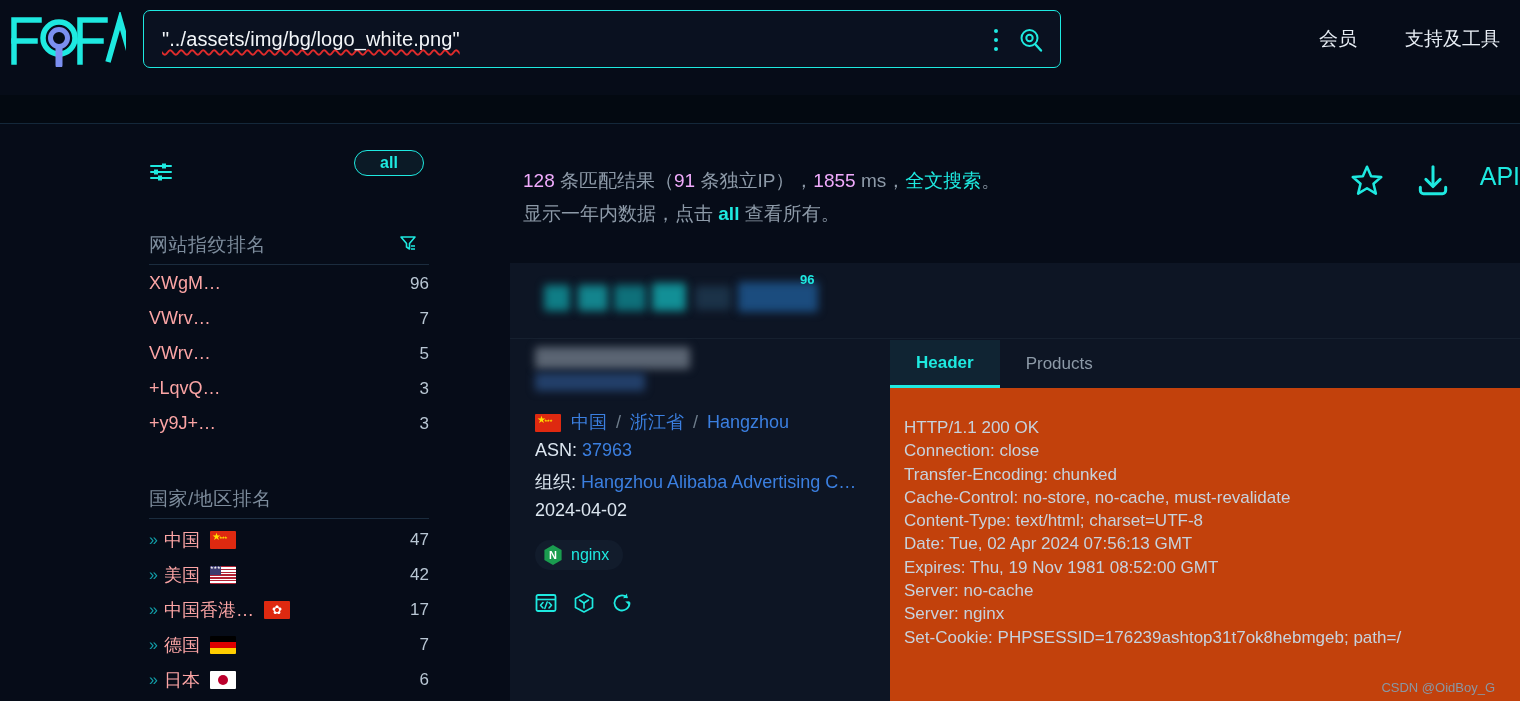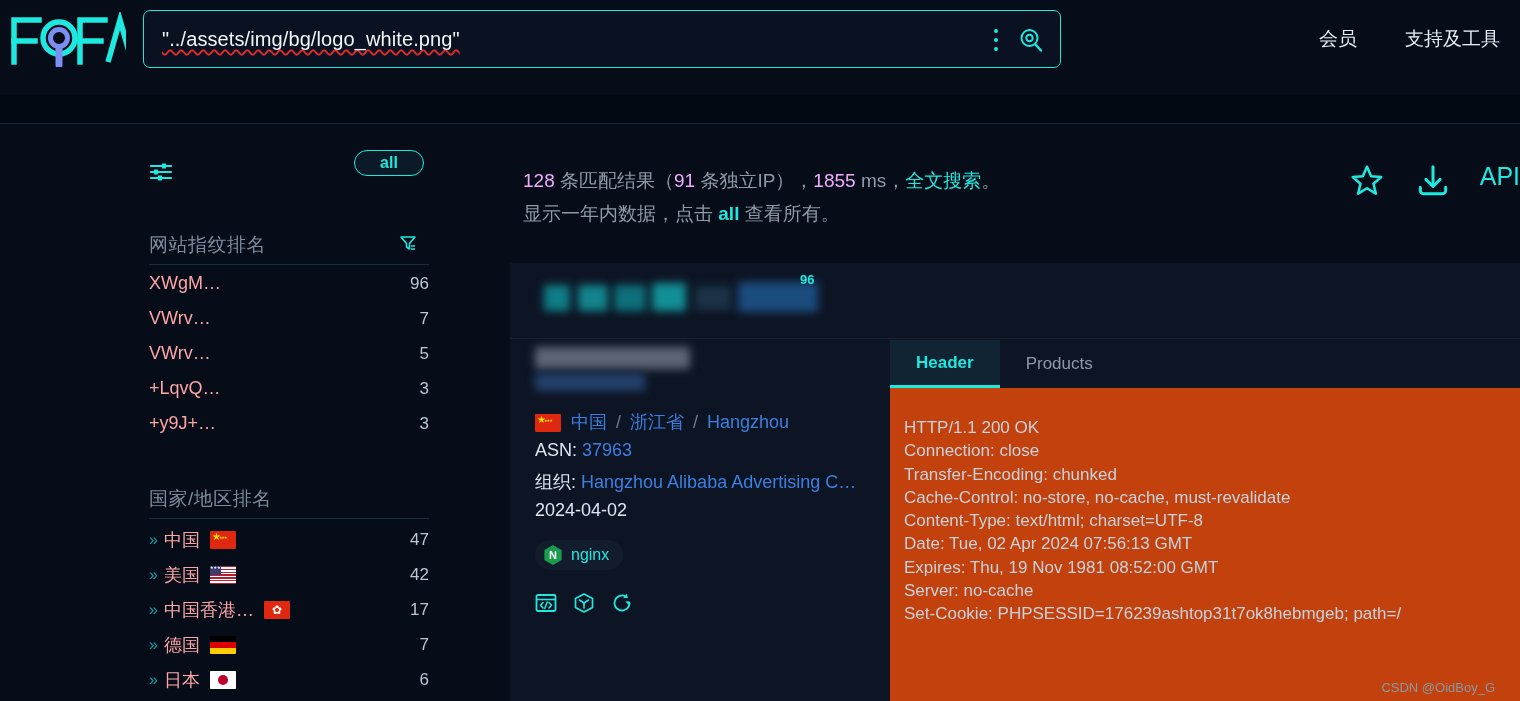--- a/index.html
+++ b/index.html
@@ -458,20 +458,21 @@
           </div>
           <div class="hdr-box">
             <div class="hdr-line">HTTP/1.1 200 OK</div>
             <div class="hdr-line">Connection: close</div>
             <div class="hdr-line">Transfer-Encoding: chunked</div>
             <div class="hdr-line">Cache-Control: no-store, no-cache, must-revalidate</div>
             <div class="hdr-line">Content-Type: text/html; charset=UTF-8</div>
             <div class="hdr-line">Date: Tue, 02 Apr 2024 07:56:13 GMT</div>
             <div class="hdr-line">Expires: Thu, 19 Nov 1981 08:52:00 GMT</div>
             <div class="hdr-line">Server: no-cache</div>
+            <div class="hdr-line">Server: nginx</div>
             <div class="hdr-line">Set-Cookie: PHPSESSID=176239ashtop31t7ok8hebmgeb; path=/</div>
           </div>
         </div>
 
       </div>
     </div>
   </div>
 </div>
 
 <div class="watermark">CSDN @OidBoy_G</div>

